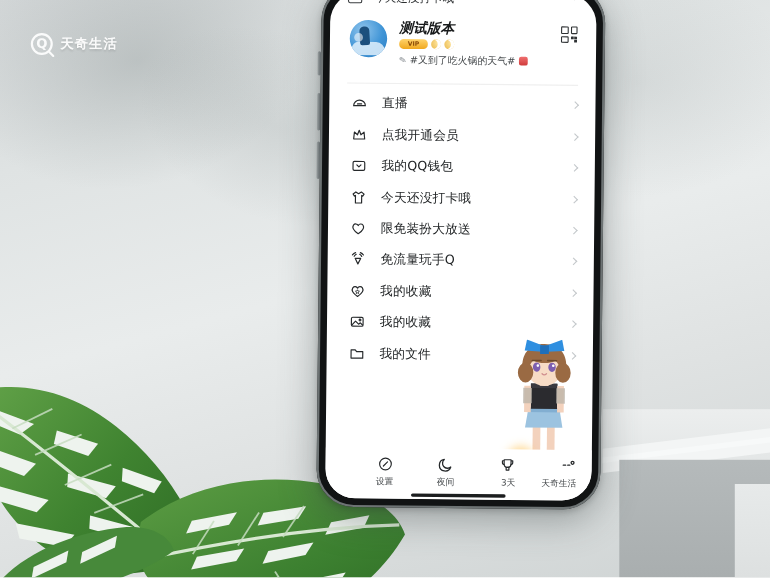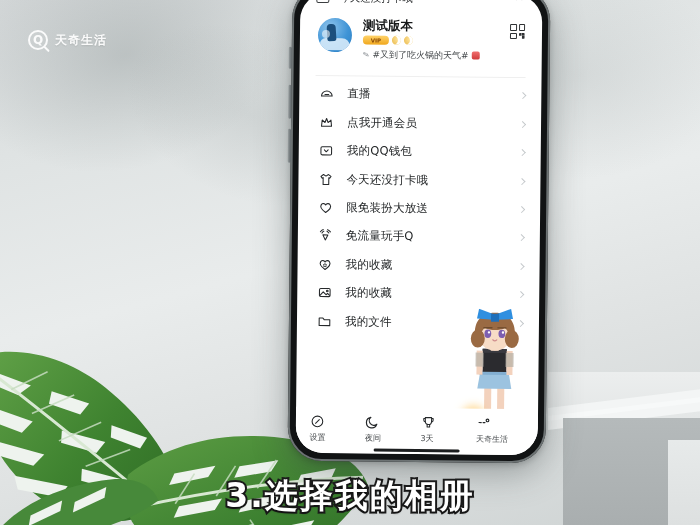--- a/index.html
+++ b/index.html
@@ -140,21 +140,21 @@
     position:relative; overflow:hidden; flex:0 0 auto;
   }
   #avatar .av-a { position:absolute; left:9px; top:6px; width:9px; height:17px;
     background:#1b4f7d; border-radius:4px 4px 2px 2px; transform:rotate(-4deg); }
   #avatar .av-b { position:absolute; left:2px; bottom:2px; width:30px; height:12px;
     background:rgba(225,240,252,.85); border-radius:6px 8px 0 0; }
   #avatar .av-c { position:absolute; left:4px; top:12px; width:8px; height:8px;
     background:rgba(255,255,255,.55); border-radius:50%; }
 
   #pinfo { display:flex; flex-direction:column; gap:3px; min-width:0; }
-  #pname { font-size:12.5px; font-weight:700; color:#17191a; line-height:1.1; }
+  #pname { font-size:12.5px; font-weight:700; color:#17191a; line-height:1.1;font-style:italic; }
   #pbadges { display:flex; align-items:center; gap:3px; height:10px; }
   .badge-vip {
     height:9px; min-width:26px; border-radius:4px;
     background:linear-gradient(180deg,#ffd36b,#f0a81e);
     display:flex; align-items:center; justify-content:center;
     font-size:5.5px; color:#8a4a06; font-weight:700; padding:0 2px;
   }
   .badge-moon {
     width:9px; height:9px; border-radius:50%;
     background:radial-gradient(circle at 70% 35%, #ffe6a0, #e9b84a);
@@ -199,21 +199,21 @@
     transform:rotate(45deg);
   }
 
   
   #bottombar {
     flex:0 0 auto; height:46px;
     display:flex; align-items:center; justify-content:space-around;
     padding:0 10px 4px 10px; position:relative;
     background:#fff;
   }
-  .bb-item { display:flex; flex-direction:column; align-items:flex-start; gap:3px; width:48px; }
+  .bb-item { display:flex; flex-direction:column; align-items:flex-end; gap:3px; width:48px; }
   .bb-item .bb-ico { height:15px; display:flex; align-items:center; justify-content:center; }
   .bb-item .bb-ico svg { width:15px; height:15px; display:block; }
   .bb-item .bb-label { font-size:8px; color:#44484b; white-space:nowrap; }
   #home-indicator {
     position:absolute; left:50%; bottom:2px; transform:translateX(-50%);
     width:86px; height:3px; border-radius:2px; background:#1c1e1f;
   }
 
   
   #qqshow { position:absolute; right:6px; bottom:30px; width:78px; height:116px; pointer-events:none; }
@@ -551,14 +551,13 @@
           </span>
           <span class="bb-label">天奇生活</span>
         </div>
 
         <div id="home-indicator"></div>
       </div>
 
     </div>
   </div>
 
-  <div id="caption">3.选择我的相册</div>
 </div>
 
 </body></html>

